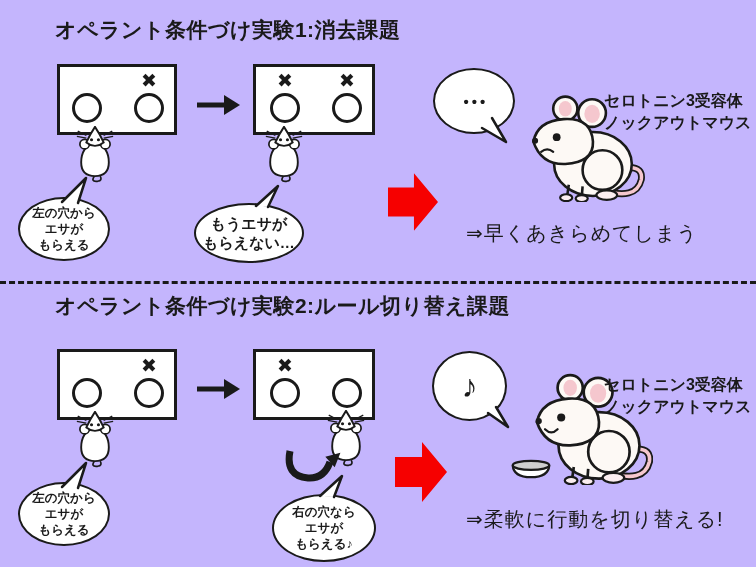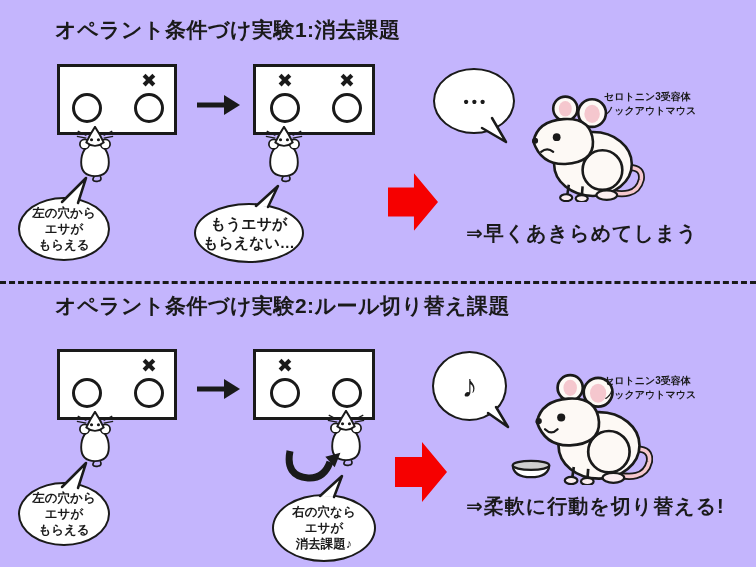--- a/index.html
+++ b/index.html
@@ -10,22 +10,22 @@
   .section-title{position:absolute;font-size:21px;font-weight:bold;letter-spacing:.5px;white-space:nowrap;}
   .skinner-box{position:absolute;border:3px solid var(--ink);background:#fff;box-sizing:border-box;}
   .hole{position:absolute;width:30px;height:30px;border:3.5px solid var(--ink);border-radius:50%;box-sizing:border-box;background:#fff;}
   .xmark{position:absolute;width:30px;text-align:center;font-size:19px;line-height:20px;font-weight:bold;color:var(--ink);}
   .bubble{position:absolute;background:#fff;border:2.5px solid var(--ink);border-radius:50%;display:flex;align-items:center;justify-content:center;z-index:2;}
   .bubble-text{font-size:12.5px;font-weight:bold;line-height:1.3;white-space:pre-line;text-align:center;}
   .tail{z-index:3;overflow:visible;}
   .tailpath{fill:#fff;stroke:var(--ink);stroke-width:2.5;stroke-linejoin:round;stroke-linecap:round;}
   .dots{font-size:15px;font-weight:bold;letter-spacing:3px;transform:translateX(2px);}
   .note{font-size:32px;font-weight:bold;}
-  .mouse-label{position:absolute;font-size:10px;font-weight:bold;line-height:1.35;white-space:pre-line;}
-  .conclusion{position:absolute;font-size:20px;font-weight:bold;letter-spacing:1px;white-space:nowrap;}
+  .mouse-label{position:absolute;font-size:16px;font-weight:bold;line-height:1.35;white-space:pre-line;}
+  .conclusion{position:absolute;font-size:20px;font-weight:normal;letter-spacing:1px;white-space:nowrap;}
   .divider{position:absolute;left:0;width:756px;border-top:3px dashed var(--ink);}
   svg .fur{fill:var(--fur);stroke:var(--ink);}
   svg .pinkfill{fill:var(--pink);}
   svg .pawfill{fill:#fbeef0;stroke:var(--ink);}
   svg .fill-ink{fill:var(--ink);}
   svg .ink{stroke:var(--ink);fill:none;}
   svg .redfill{fill:var(--red);}
 </style>
 </head>
 <body>
@@ -170,21 +170,21 @@
       </svg>
 
     <svg class="abs" style="left:283px;top:448px" width="58" height="34" viewBox="0 0 58 34">
       <path d="M7,3 Q2,28 25,30 Q41,31 47,14" class="ink" stroke-width="7"></path>
       <polygon points="0,-7 14,0 0,7" class="fill-ink" transform="translate(47,14) rotate(-42)"></polygon>
     </svg>
 
     <div class="bubble" style="left:272px;top:494px;width:100px;height:64px">
       <span class="bubble-text">右の穴なら
 エサが
-消去課題♪</span>
+もらえる♪</span>
     </div>
     <svg class="abs tail" style="left:316px;top:474px" width="30" height="24">
         <path class="tailpath" d="M4,22 L26,2 L18,23"></path>
       </svg>
 
     <svg class="abs" style="left:395px;top:442px" width="52" height="60">
         <use href="#block-arrow"></use>
       </svg>
 
     <div class="bubble" style="left:432px;top:351px;width:71px;height:66px">
@@ -214,16 +214,16 @@
       <ellipse cx="77" cy="126" rx="7" ry="4" class="pawfill" stroke-width="2.5"></ellipse>
     </svg>
 
     <svg class="abs" style="left:510px;top:458px" width="42" height="22" viewBox="0 0 46 24">
       <path d="M3,8 Q4,21 23,21 Q42,21 43,8" fill="#fff" stroke="var(--ink)" stroke-width="2.5"></path>
       <ellipse cx="23" cy="8" rx="20" ry="5" fill="var(--bowl_gray)" stroke="var(--ink)" stroke-width="2.5"></ellipse>
     </svg>
 
     <div class="mouse-label" style="left:604px;top:374px">セロトニン3受容体
 ノックアウトマウス</div>
-    <div class="conclusion" style="left:466px;top:493px">⇒柔軟に行動を切り替える!</div>
+    <div class="conclusion" style="left:466px;top:506px">⇒柔軟に行動を切り替える!</div>
   </div>
 
 </div>
 
 </body></html>

